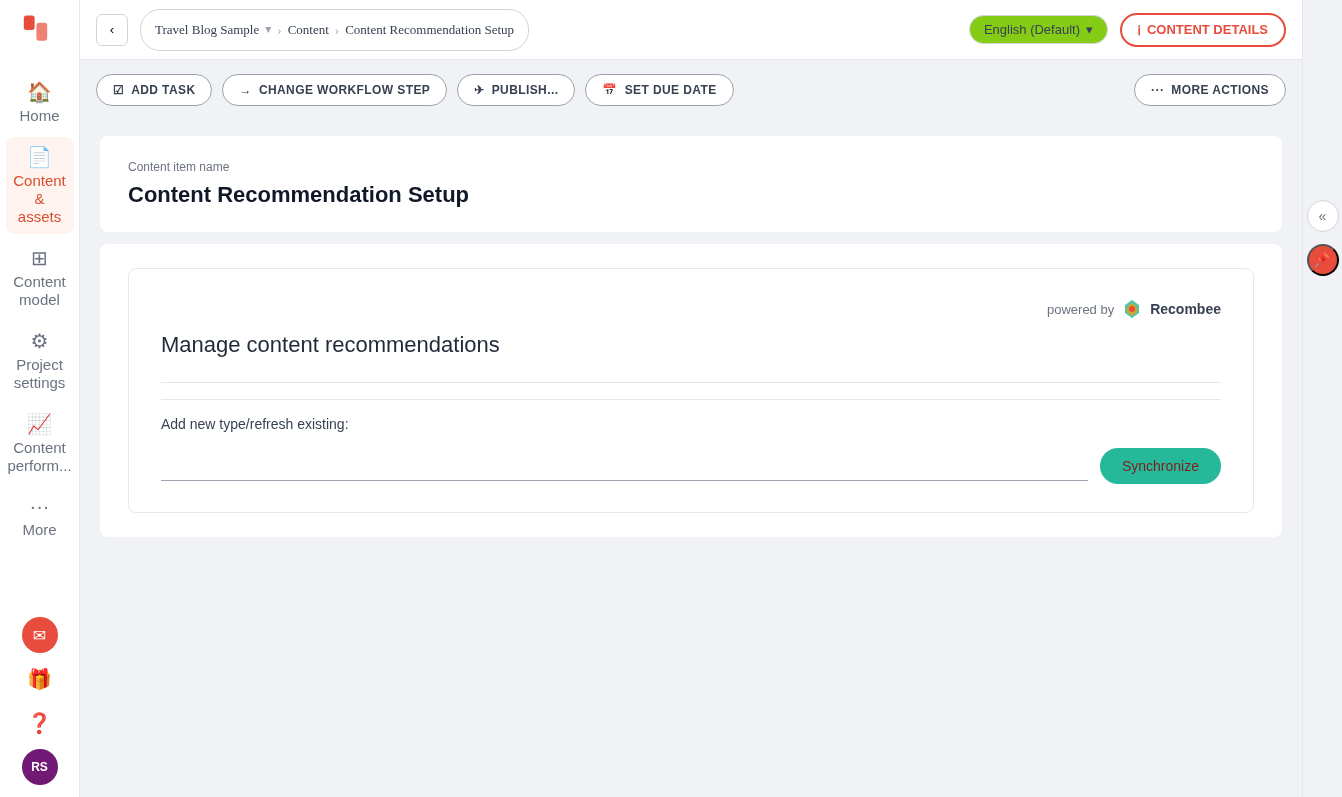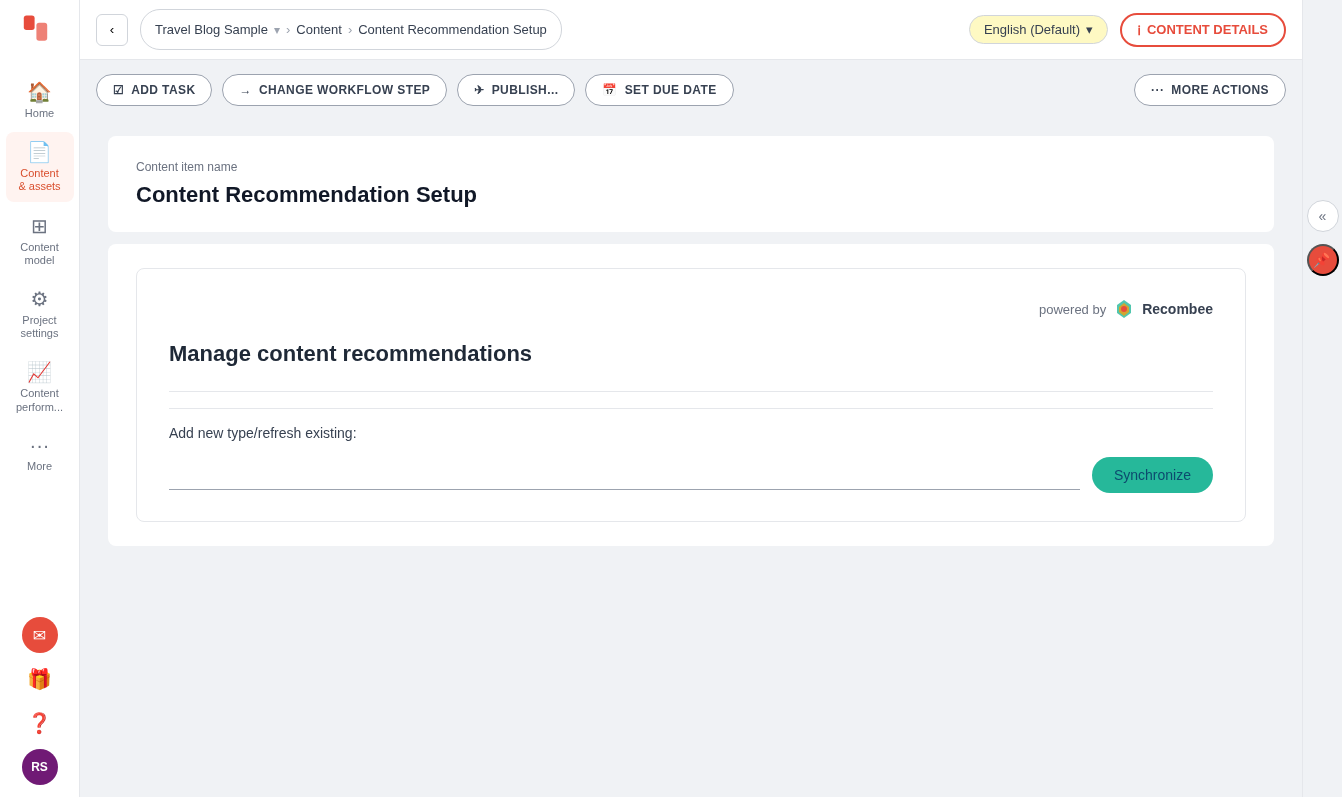--- a/index.html
+++ b/index.html
@@ -27,21 +27,21 @@
       align-items: center;
       padding: 8px 6px;
       border-radius: 8px;
       cursor: pointer;
       width: 68px;
       margin-bottom: 4px;
       color: #6b7280;
     }
     .sidebar-item.active { background: #fff3f0; color: #d94f2e; }
     .sidebar-item-icon { font-size: 20px; margin-bottom: 3px; }
-    .sidebar-item-label { font-size: 11px; text-align: center; line-height: 1.2; }
+    .sidebar-item-label { font-size: 15px; text-align: center; line-height: 1.2; }
     .sidebar-bottom { margin-top: auto; display: flex; flex-direction: column; align-items: center; gap: 8px; }
     .sidebar-avatar {
       width: 36px; height: 36px; border-radius: 50%; background: #701a75; color: #fff;
       display: flex; align-items: center; justify-content: center; font-size: 12px; font-weight: 600;
     }
     .sidebar-icon-btn {
       width: 36px; height: 36px; border-radius: 50%; background: #e74c3c; color: #fff;
       display: flex; align-items: center; justify-content: center; font-size: 16px; cursor: pointer;
     }
     .sidebar-plain-icon { color: #6b7280; font-size: 20px; cursor: pointer; padding: 6px; }
@@ -64,29 +64,29 @@
       border-bottom: 1px solid #e5e7eb;
       gap: 12px;
     }
     .header-back-btn {
       width: 32px; height: 32px; border: 1px solid #d1d5db; border-radius: 6px;
       display: flex; align-items: center; justify-content: center; cursor: pointer; background: #fff;
     }
     .header-breadcrumb {
       display: flex; align-items: center; gap: 6px;
       border: 1px solid #d1d5db; border-radius: 20px; padding: 12px 14px;
-      background: #fff; font-size: 13px; color: #374151; cursor: pointer;
+      background: #fff; font-size: 13px; color: #374151; cursor: pointer; font-family: Liberation Serif, serif;
     }
     .breadcrumb-chevron { color: #9ca3af; font-size: 12px; }
     .breadcrumb-arrow { color: #9ca3af; }
     .header-spacer { flex: 1; }
     .lang-selector {
       display: flex; align-items: center; gap: 6px;
       border: 1px solid #d1d5db; border-radius: 20px; padding: 6px 14px;
-      background: #fef9c3; font-size: 13px; color: #374151; cursor: pointer;
+      background: #84cc16; font-size: 13px; color: #374151; cursor: pointer;
     }
     .content-details-btn {
       display: flex; align-items: center; gap: 6px;
       border: 2px solid #e74c3c; border-radius: 20px; padding: 6px 16px;
       background: #fff; font-size: 13px; color: #e74c3c; font-weight: 600; cursor: pointer;
     }
 
     
     .toolbar {
       background: #f0f2f5;
@@ -105,21 +105,21 @@
     .more-actions-btn {
       display: flex; align-items: center; gap: 7px;
       border: 1.5px solid #9ca3af; border-radius: 20px; padding: 8px 16px;
       background: #fff; font-size: 12px; font-weight: 600; color: #374151; cursor: pointer;
       text-transform: uppercase; letter-spacing: 0.4px;
     }
 
     
     .content-area {
       flex: 1;
-      padding: 16px 28px;
+      padding: 16px 20px;
       overflow-y: auto;
       background: #f0f2f5;
     }
 
     .content-card {
       background: #fff;
       border-radius: 8px;
       padding: 24px 28px;
       margin-bottom: 12px;
     }
@@ -140,46 +140,46 @@
       border-radius: 12px; font-weight: 500;
     }
     .manage-card-comment { margin-left: auto; color: #9ca3af; font-size: 18px; cursor: pointer; }
 
     .manage-inner {
       border: 1px solid #e5e7eb;
       border-radius: 8px;
       padding: 28px 32px;
     }
     .recombee-header {
-      display: flex; align-items: center; justify-content: flex-end; margin-bottom: 20px;
+      display: flex; align-items: center; justify-content: flex-end; margin-bottom: 11px;
     }
     .recombee-powered { font-size: 13px; color: #6b7280; display: flex; align-items: center; gap: 6px; }
     .recombee-logo-icon {
       width: 24px; height: 24px; display: inline-flex; align-items: center; justify-content: center;
     }
     .recombee-logo-text { font-size: 14px; font-weight: 600; color: #374151; }
 
-    .manage-content-title { font-size: 22px; font-weight: 700; color: #1f2937; margin-bottom: 24px; }
+    .manage-content-title { font-size: 22px; font-weight: 400; color: #1f2937; margin-bottom: 24px; }
 
     .divider { border: none; border-top: 1px solid #e5e7eb; margin: 16px 0; }
 
     .registered-types { font-size: 14px; color: #374151; margin-bottom: 16px; }
     .registered-types span { color: #6b7280; }
 
     .add-new-type { font-size: 14px; color: #374151; margin-bottom: 16px; }
 
     .sync-row {
       display: flex; align-items: center; gap: 12px; margin-top: 8px;
     }
     .sync-input {
       flex: 1; border: none; border-bottom: 1px solid #9ca3af; padding: 6px 0;
       font-size: 14px; outline: none; background: transparent;
     }
     .sync-btn {
-      background: #26b89a; color: #0c4a6e; border: none; border-radius: 20px;
+      background: #26b89a; color: #7f1d1d; border: none; border-radius: 20px;
       padding: 10px 22px; font-size: 14px; font-weight: 500; cursor: pointer;
     }
 
     
     .right-panel {
       width: 40px;
       background: #f0f2f5;
       display: flex;
       flex-direction: column;
       align-items: center;

